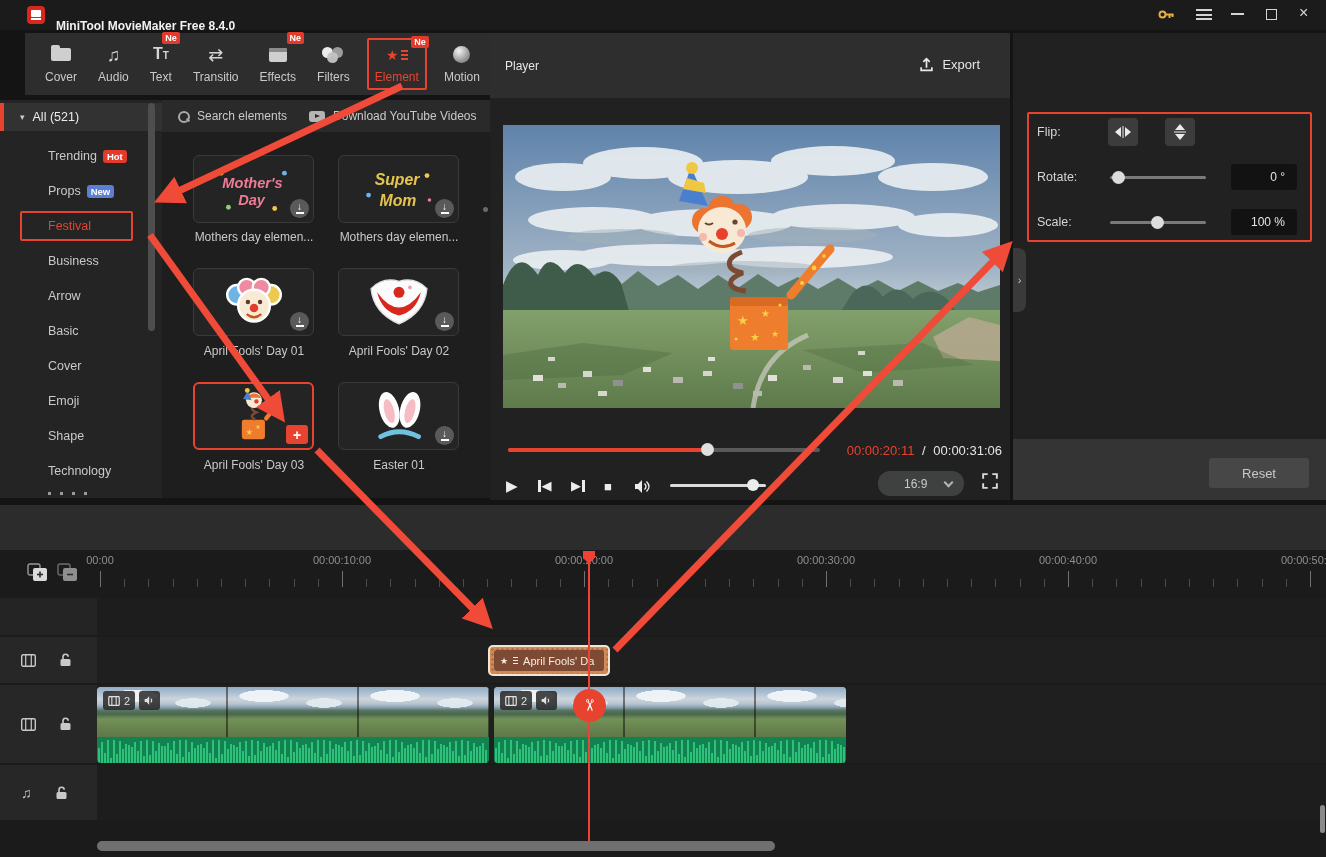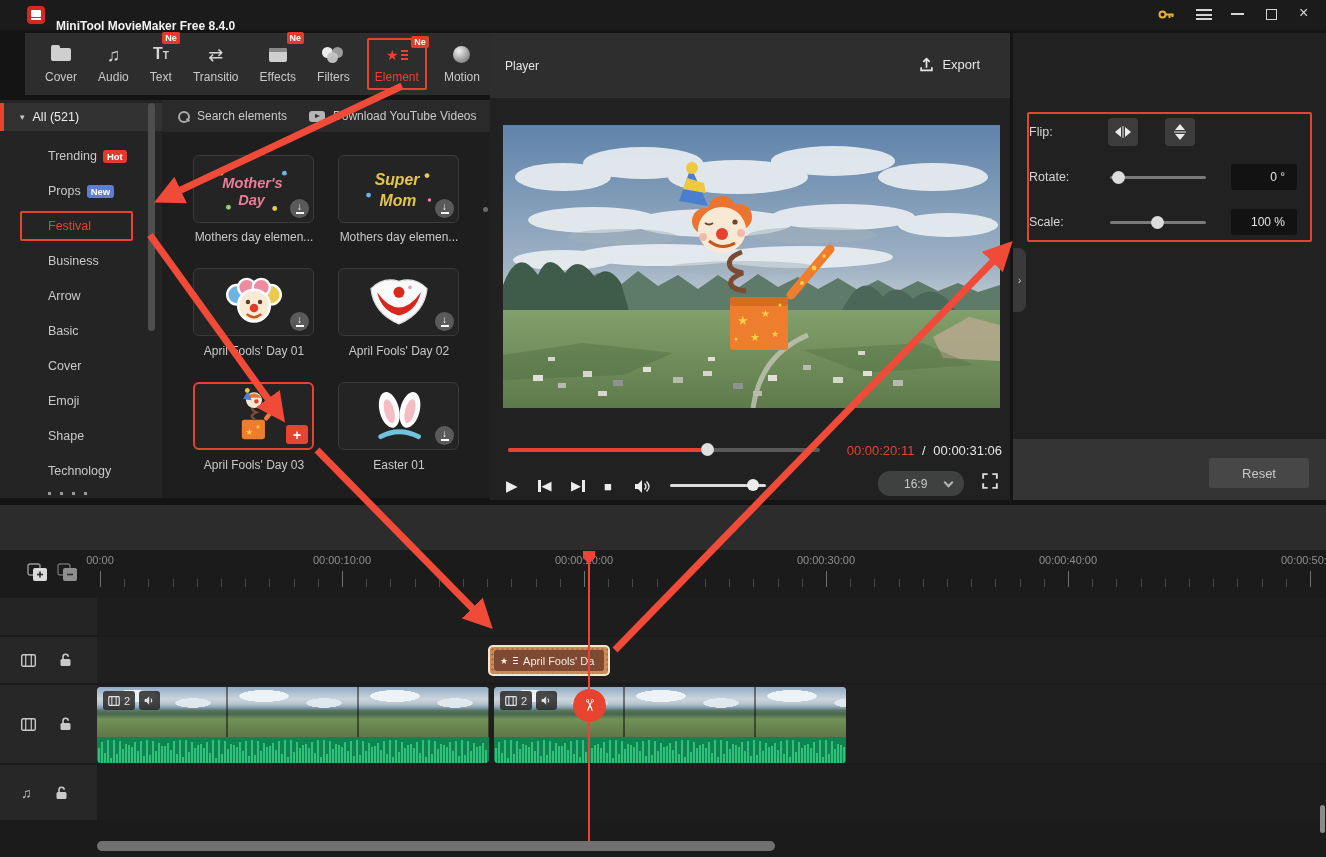--- a/index.html
+++ b/index.html
@@ -109,21 +109,21 @@
   .vol-handle{position:absolute;left:257px;top:446px;width:12px;height:12px;border-radius:50%;background:#ececec;}
   .ratio{position:absolute;left:388px;top:438px;width:86px;height:25px;background:#3f4040;border-radius:12px;display:flex;align-items:center;justify-content:space-between;padding:0 12px 0 26px;}
   .ratio .lbl{font-size:12px;color:#c9c9c9;}
   .chev{width:7px;height:7px;border-right:2px solid #b5b5b5;border-bottom:2px solid #b5b5b5;transform:rotate(45deg);margin-top:-3px;}
 
   
   .props{position:absolute;left:1013px;top:33px;width:313px;height:467px;background:#212121;}
   .pr-head{position:absolute;left:0;top:0;width:313px;height:65px;background:#2e2e2e;}
   .pr-title{position:absolute;left:17px;top:26px;font-size:13px;color:#e5e5e5;}
   .prop-frame{position:absolute;left:14px;top:79px;width:285px;height:130px;border:2px solid #e8432f;border-radius:2px;}
-  .pr-lbl{position:absolute;left:16px;font-size:12.5px;color:#d5d5d5;}
+  .pr-lbl{position:absolute;left:24px;font-size:12.5px;color:#d5d5d5;}
   .flipbtn{position:absolute;width:30px;height:28px;background:#3c3c3c;border-radius:4px;display:flex;align-items:center;justify-content:center;}
   .sl-track{position:absolute;width:96px;height:3px;background:#7a7a7a;border-radius:2px;}
   .sl-handle{position:absolute;width:13px;height:13px;border-radius:50%;background:#dcdcdc;}
   .valbox{position:absolute;left:218px;width:66px;height:26px;background:#121212;border-radius:3px;color:#e5e5e5;font-size:12px;display:flex;align-items:center;justify-content:flex-end;padding-right:12px;}
   .collapse-tab{position:absolute;left:0;top:215px;width:13px;height:64px;background:#3a3a3a;border-radius:0 8px 8px 0;display:flex;align-items:center;justify-content:center;color:#c5c5c5;font-size:11px;}
   .pr-foot{position:absolute;left:0;top:406px;width:313px;height:61px;background:#343434;}
   .resetbtn{position:absolute;right:17px;top:19px;width:100px;height:30px;background:#474747;border-radius:3px;color:#c9c9c9;font-size:13px;display:flex;align-items:center;justify-content:center;}
 
   
   .ttb{position:absolute;left:0;top:505px;width:1326px;height:45px;background:#2c2c2c;}

